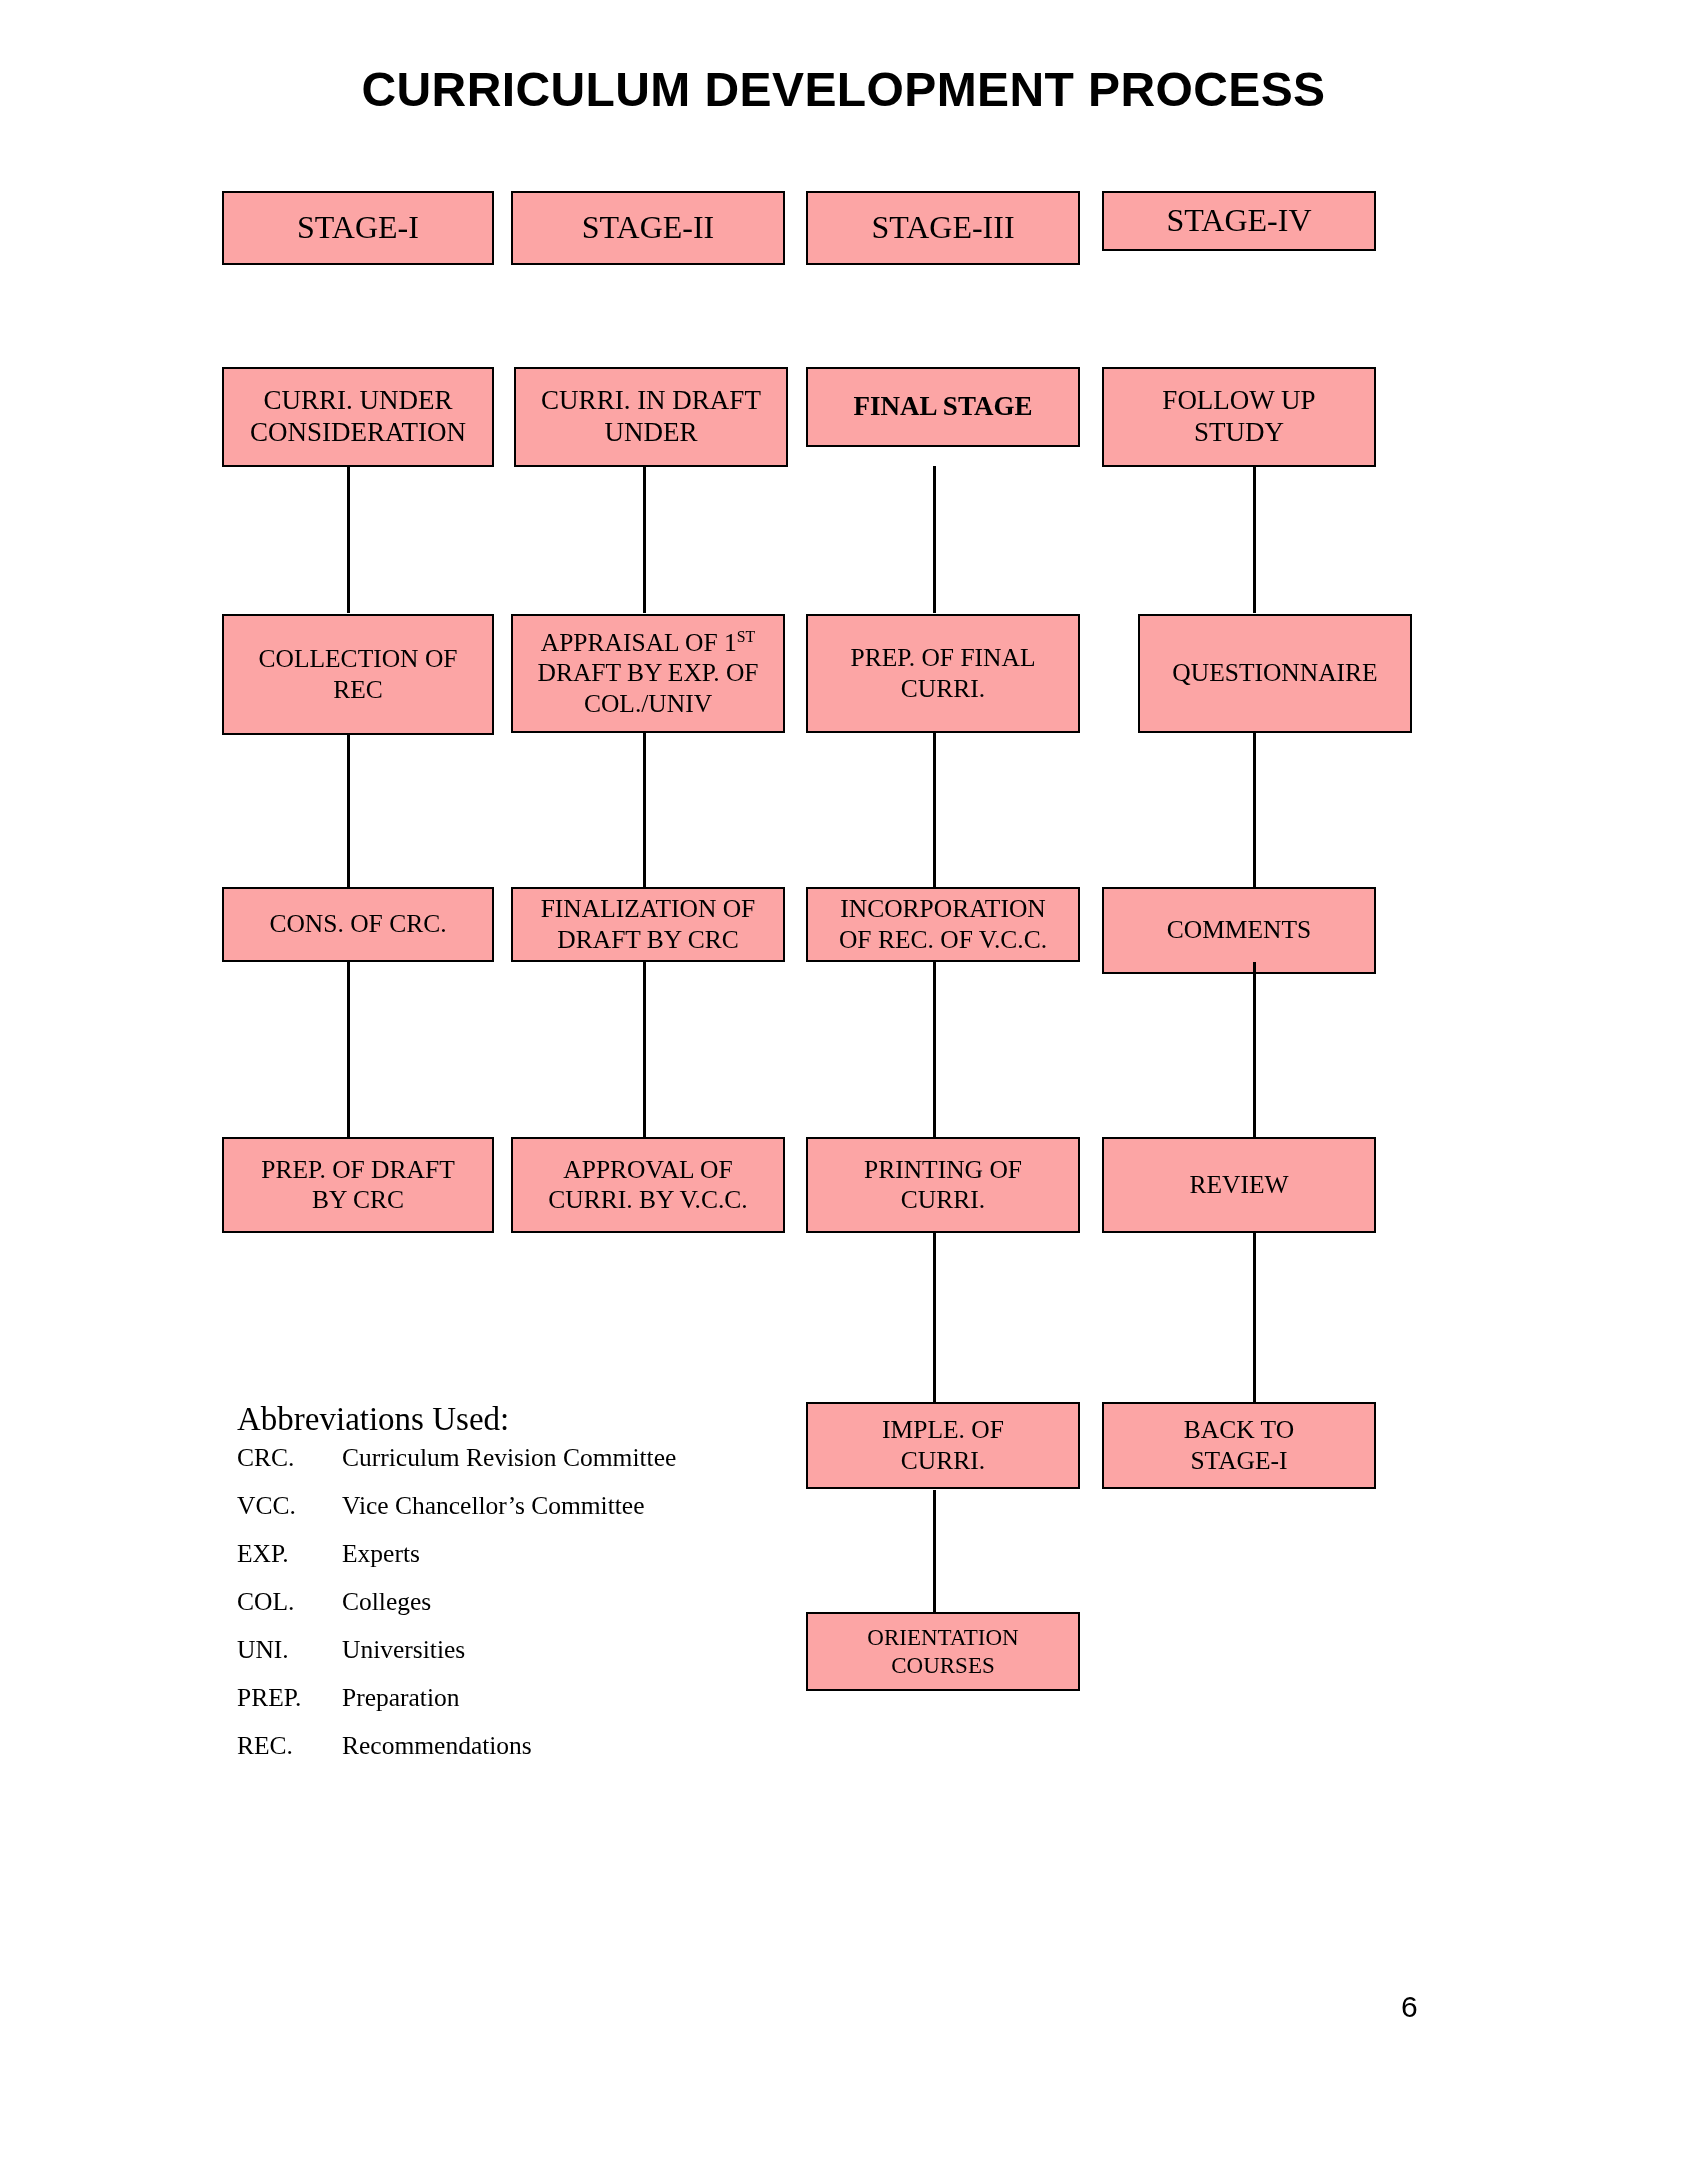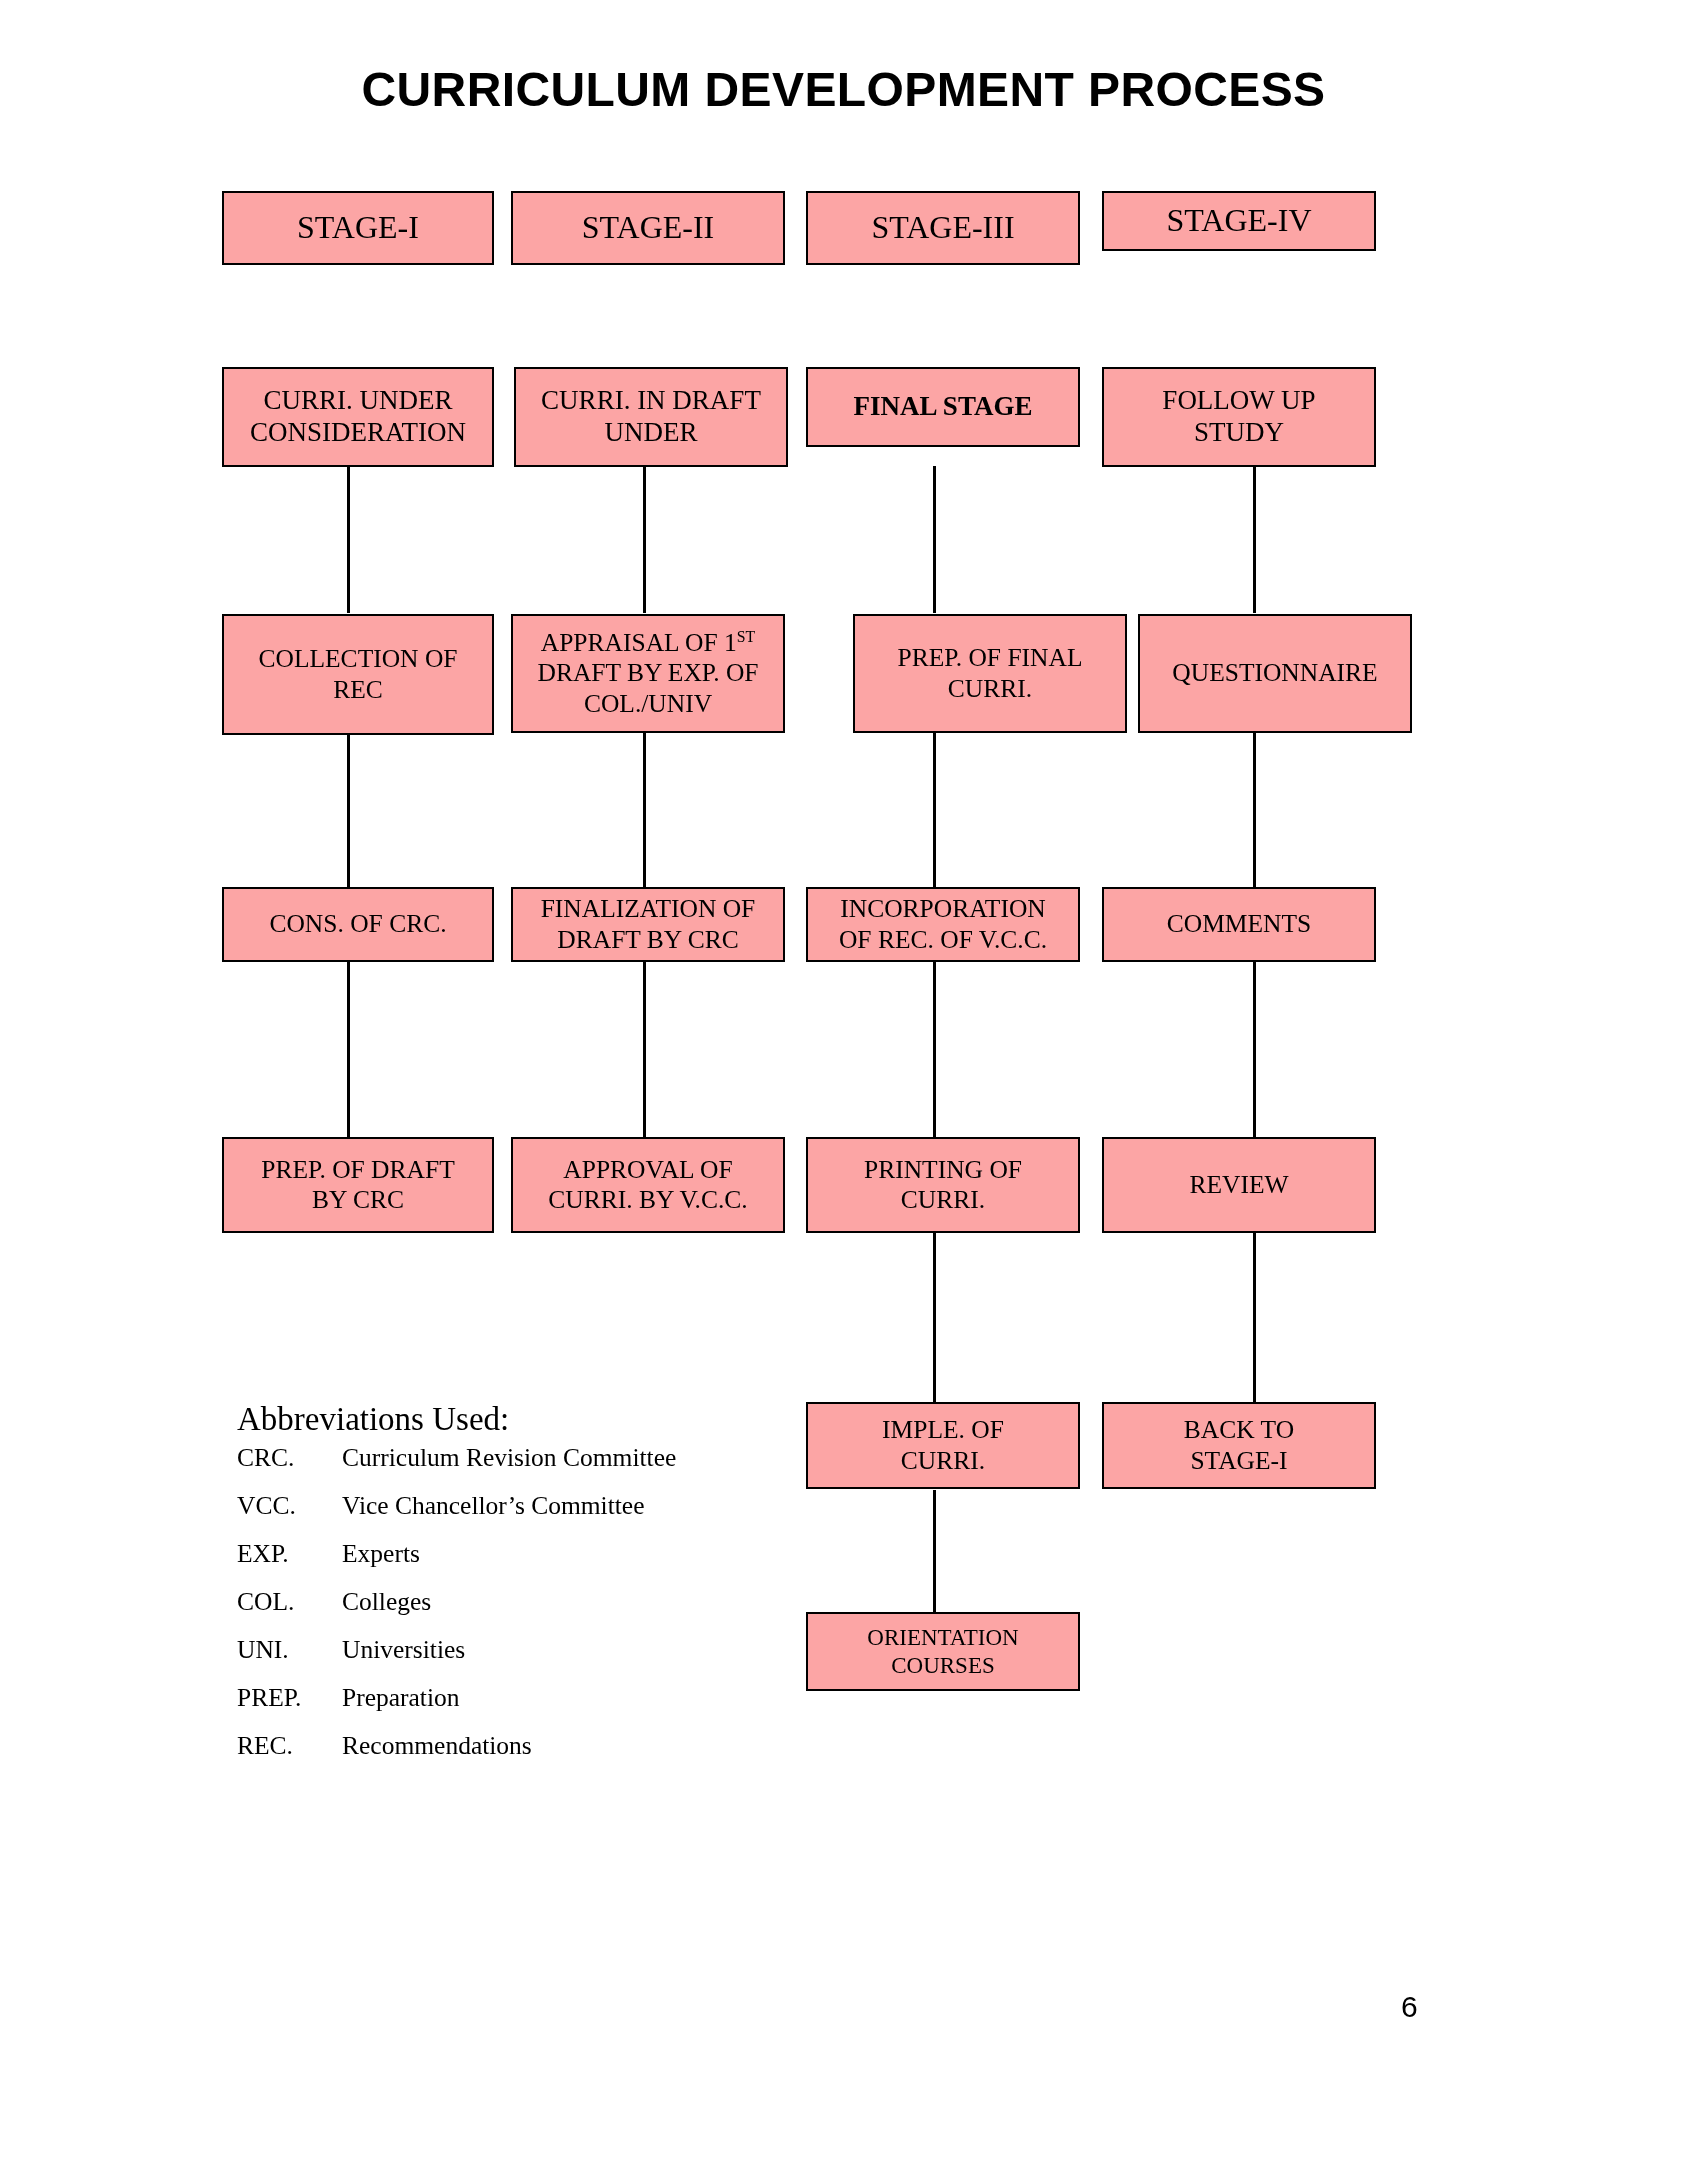--- a/index.html
+++ b/index.html
@@ -162,21 +162,21 @@
       <span>REC</span>
     </span>
   </div>
   <div class="node fs-med" style="left:511px; top:614px; width:274px; height:119px;">
     <span class="label">
       <span><span>APPRAISAL OF 1</span><sup>ST</sup></span><br>
       <span>DRAFT BY EXP. OF</span><br>
       <span>COL./UNIV</span>
     </span>
   </div>
-  <div class="node fs-med" style="left:806px; top:614px; width:274px; height:119px;margin-left:47px;">
+  <div class="node fs-med" style="left:806px; top:614px; width:274px; height:119px;">
     <span class="label">
       <span>PREP. OF FINAL</span><br>
       <span>CURRI.</span>
     </span>
   </div>
   <div class="node fs-med" style="left:1102px; top:614px; width:274px; height:119px;margin-left:36px;">
     <span class="label">
       <span>QUESTIONNAIRE</span>
     </span>
   </div>
@@ -196,21 +196,21 @@
       <span>FINALIZATION OF</span><br>
       <span>DRAFT BY CRC</span>
     </span>
   </div>
   <div class="node fs-med" style="left:806px; top:887px; width:274px; height:75px;">
     <span class="label">
       <span>INCORPORATION</span><br>
       <span>OF REC. OF V.C.C.</span>
     </span>
   </div>
-  <div class="node fs-med" style="left:1102px; top:887px; width:274px; height:75px;">
+  <div class="node fs-med" style="left:1102px; top:887px; width:274px; height:87px;">
     <span class="label">
       <span>COMMENTS</span>
     </span>
   </div>
 
   <div class="connector" style="left:347px; top:962px; height:175px;"></div>
   <div class="connector" style="left:643px; top:962px; height:175px;"></div>
   <div class="connector" style="left:933px; top:962px; height:175px;"></div>
   <div class="connector" style="left:1253px; top:962px; height:175px;"></div>
 

